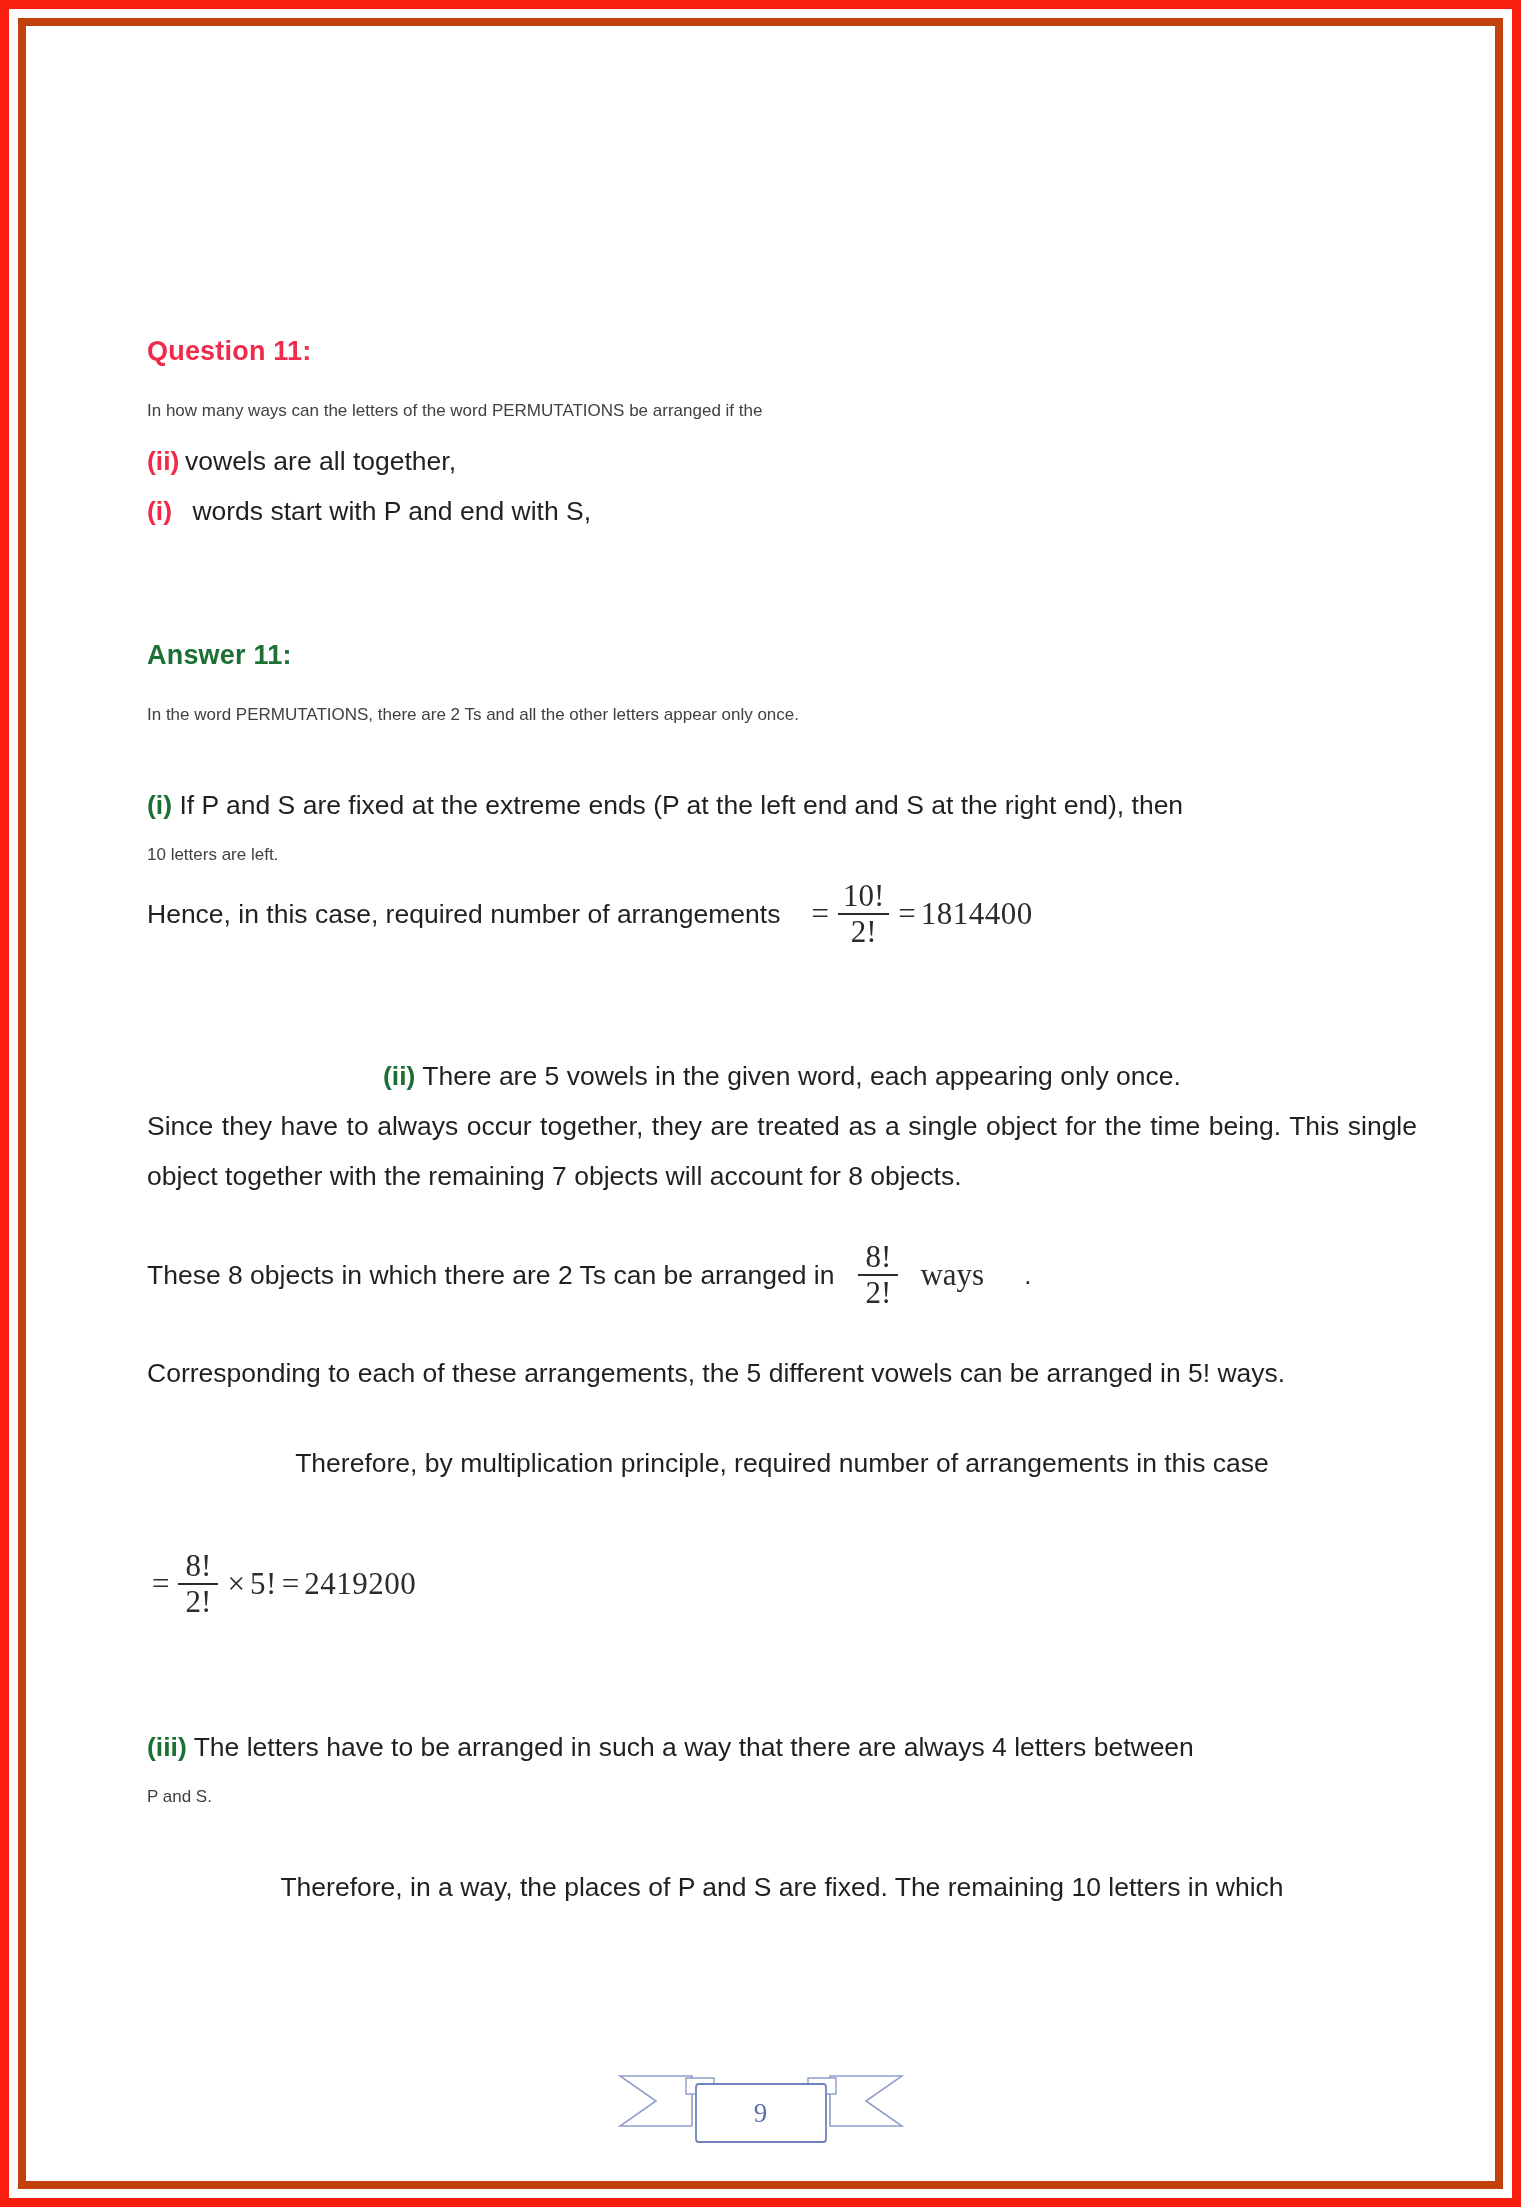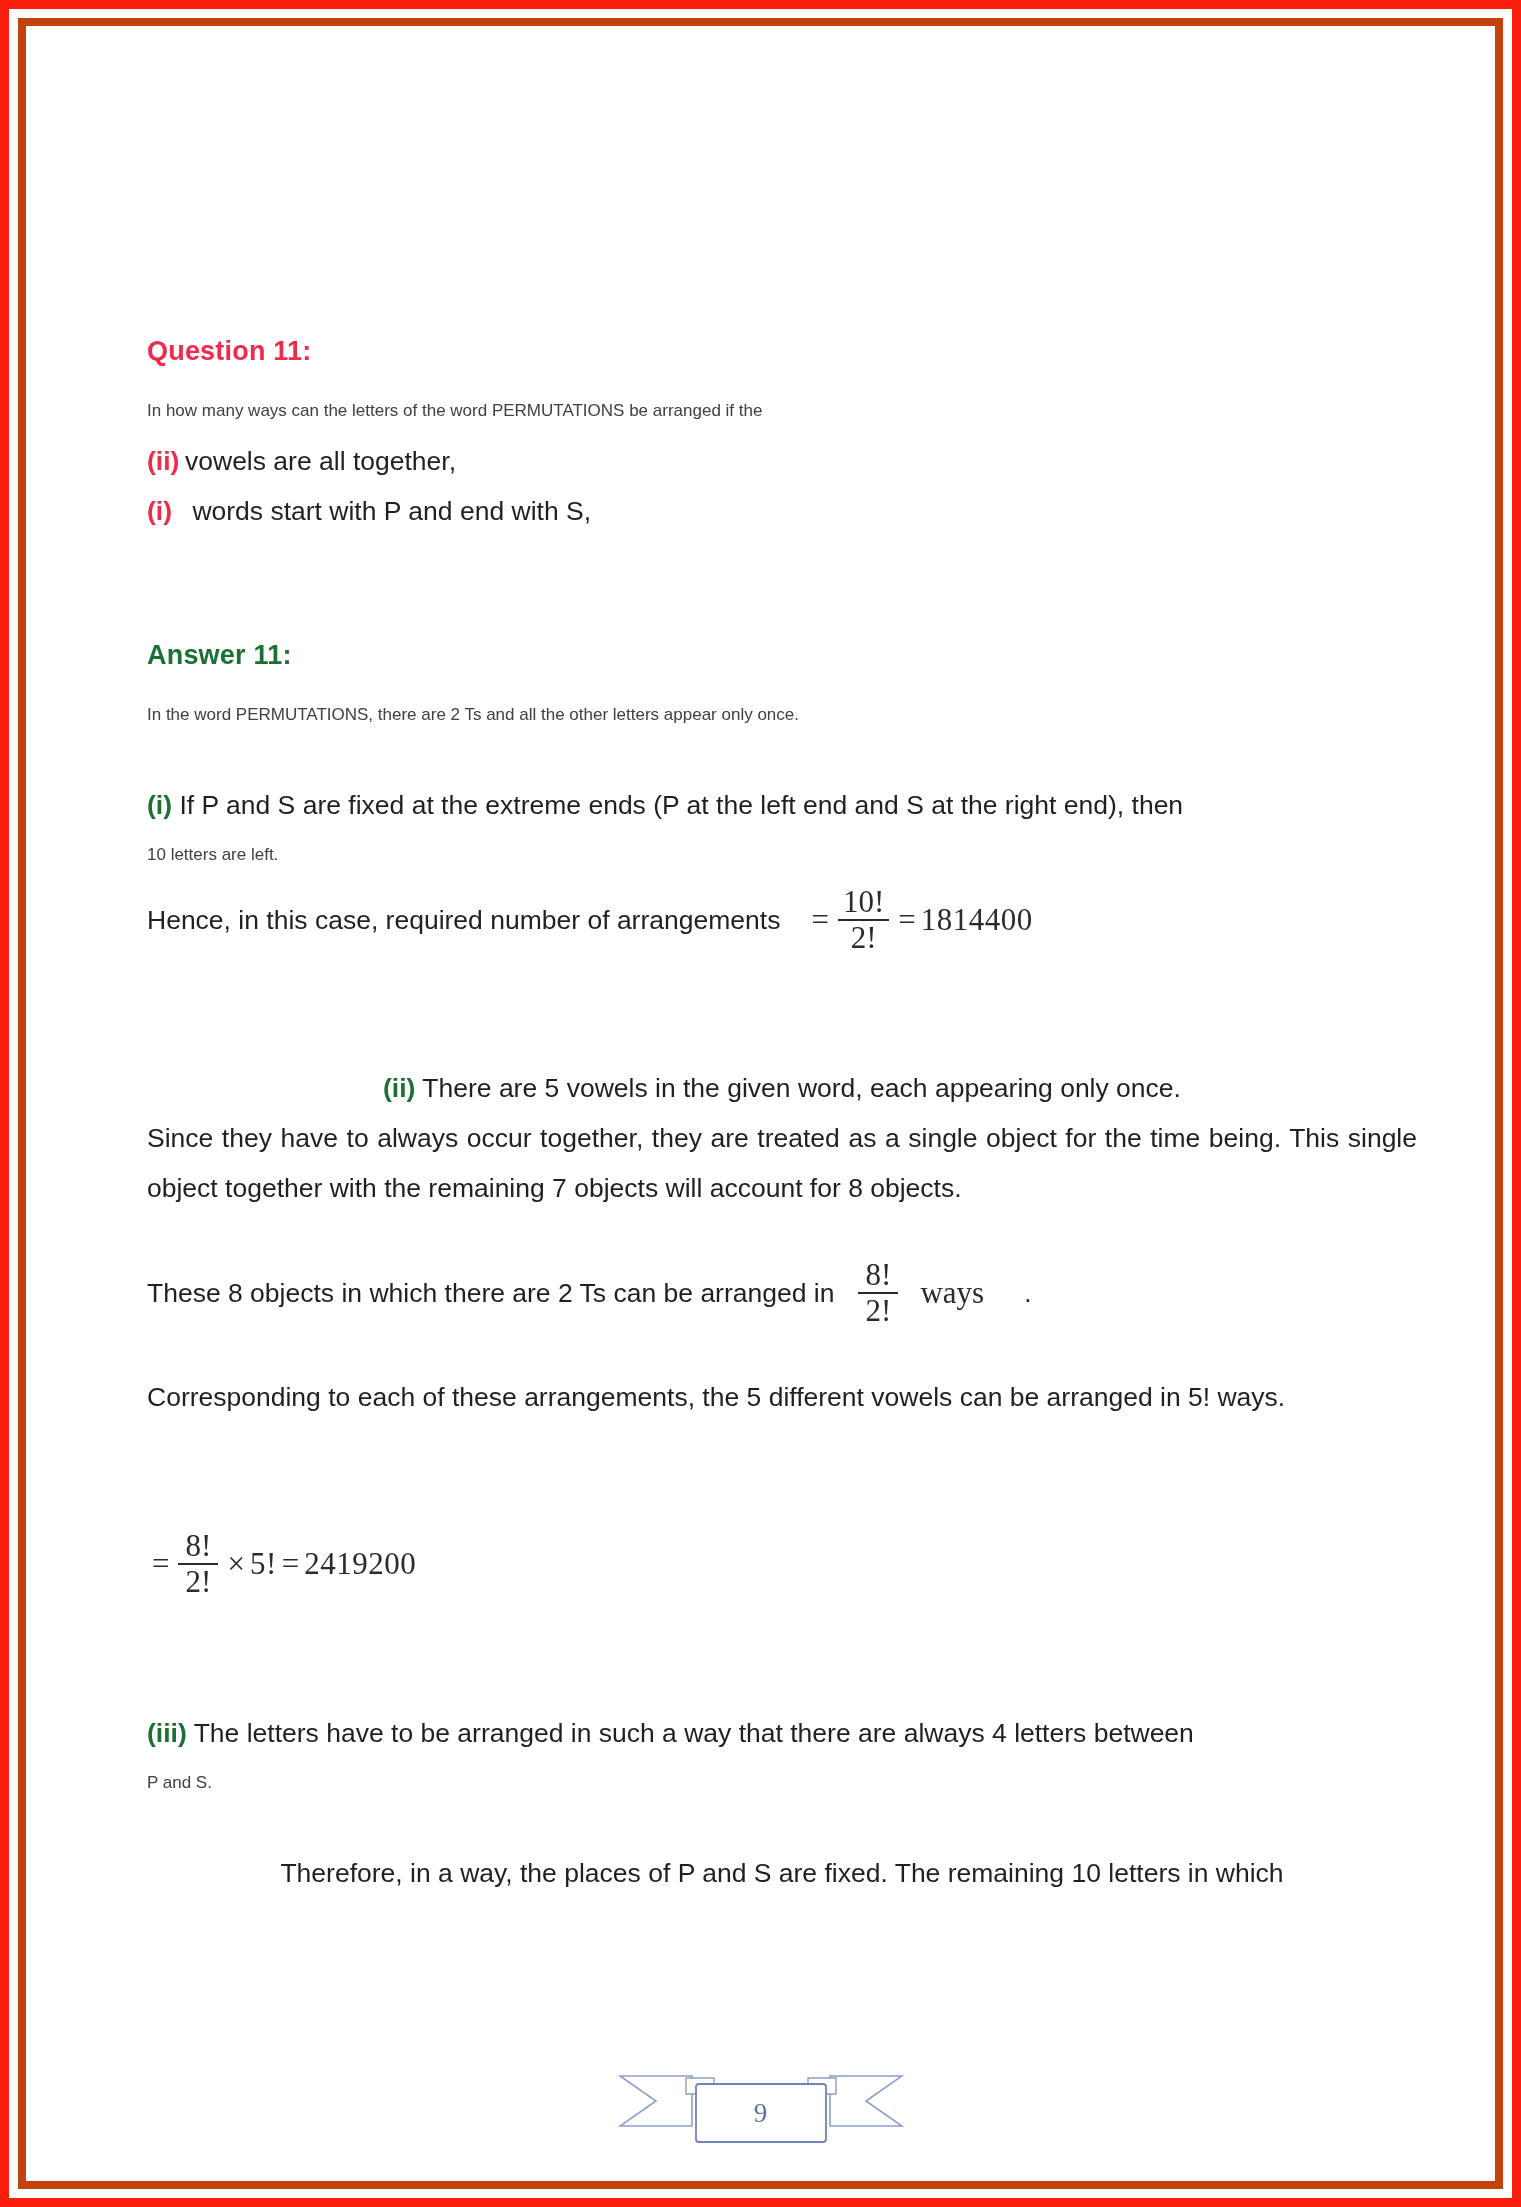--- a/index.html
+++ b/index.html
@@ -106,21 +106,21 @@
     vertical-align: middle;
     white-space: nowrap;
   }
   .math .op  { margin: 0 5px; }
   .math .num { letter-spacing: .5px; }
   .frac {
     display: inline-flex;
     flex-direction: column;
     align-items: center;
     vertical-align: middle;
-    margin: 6px 4px;
+    margin: 0 4px;
     line-height: 1.02;
   }
   .frac .top {
     padding: 0 5px 1px 5px;
   }
   .frac .bar {
     width: 100%;
     min-width: 40px;
     height: 2px;
     background: #2b2b2b;
@@ -240,20 +240,21 @@
         </span>
         <span class="trail-dot">.</span>
       </div>
 
       <div class="spacer-m"></div>
 
       <div class="para">Corresponding to each of these arrangements, the 5 different vowels can be arranged in 5! ways.</div>
 
       <div class="spacer-m"></div>
 
+      <div class="para nojust">Therefore, by multiplication principle, required number of arrangements in this case</div>
 
       <div class="spacer-l"></div>
 
       <div class="eq-row">
         <span class="math">
           <span class="op">=</span>
           <span class="frac">
             <span class="top">8!</span>
             <span class="bar"></span>
             <span class="bot">2!</span>

